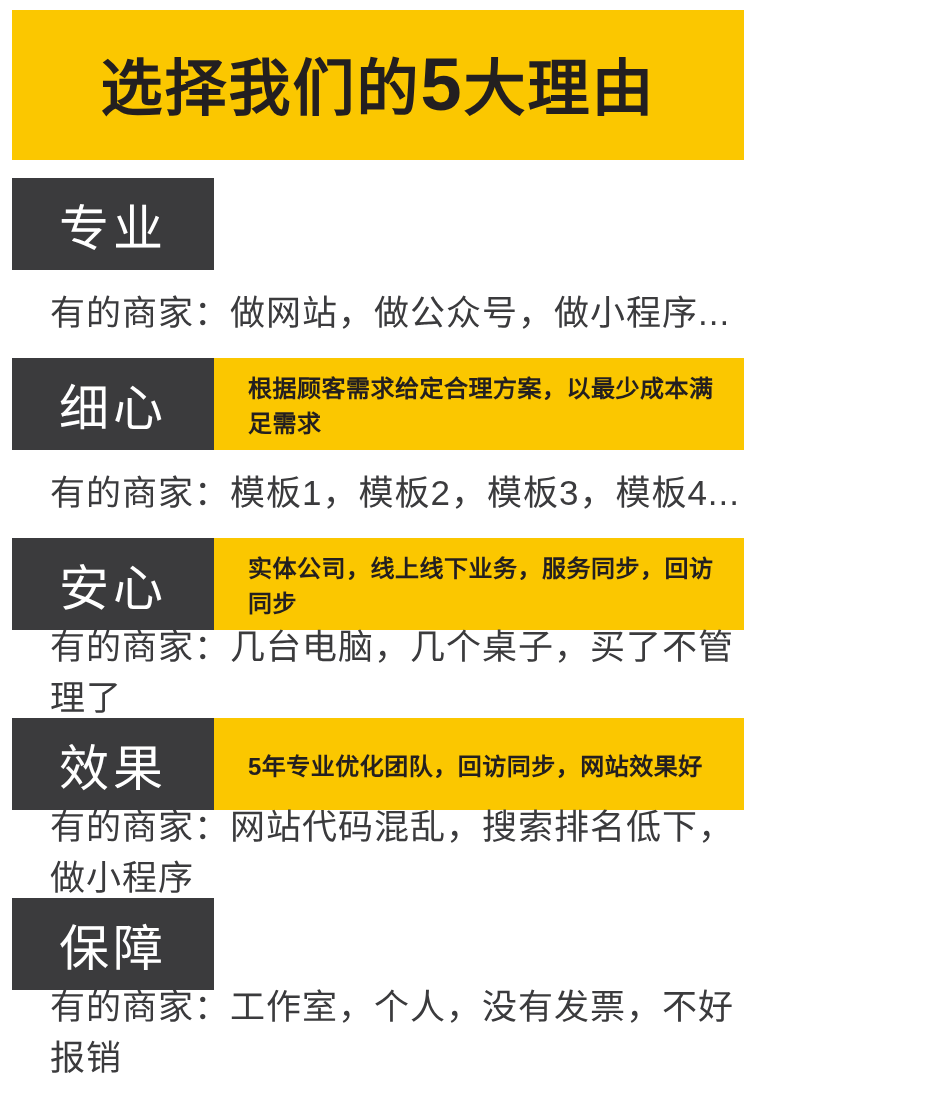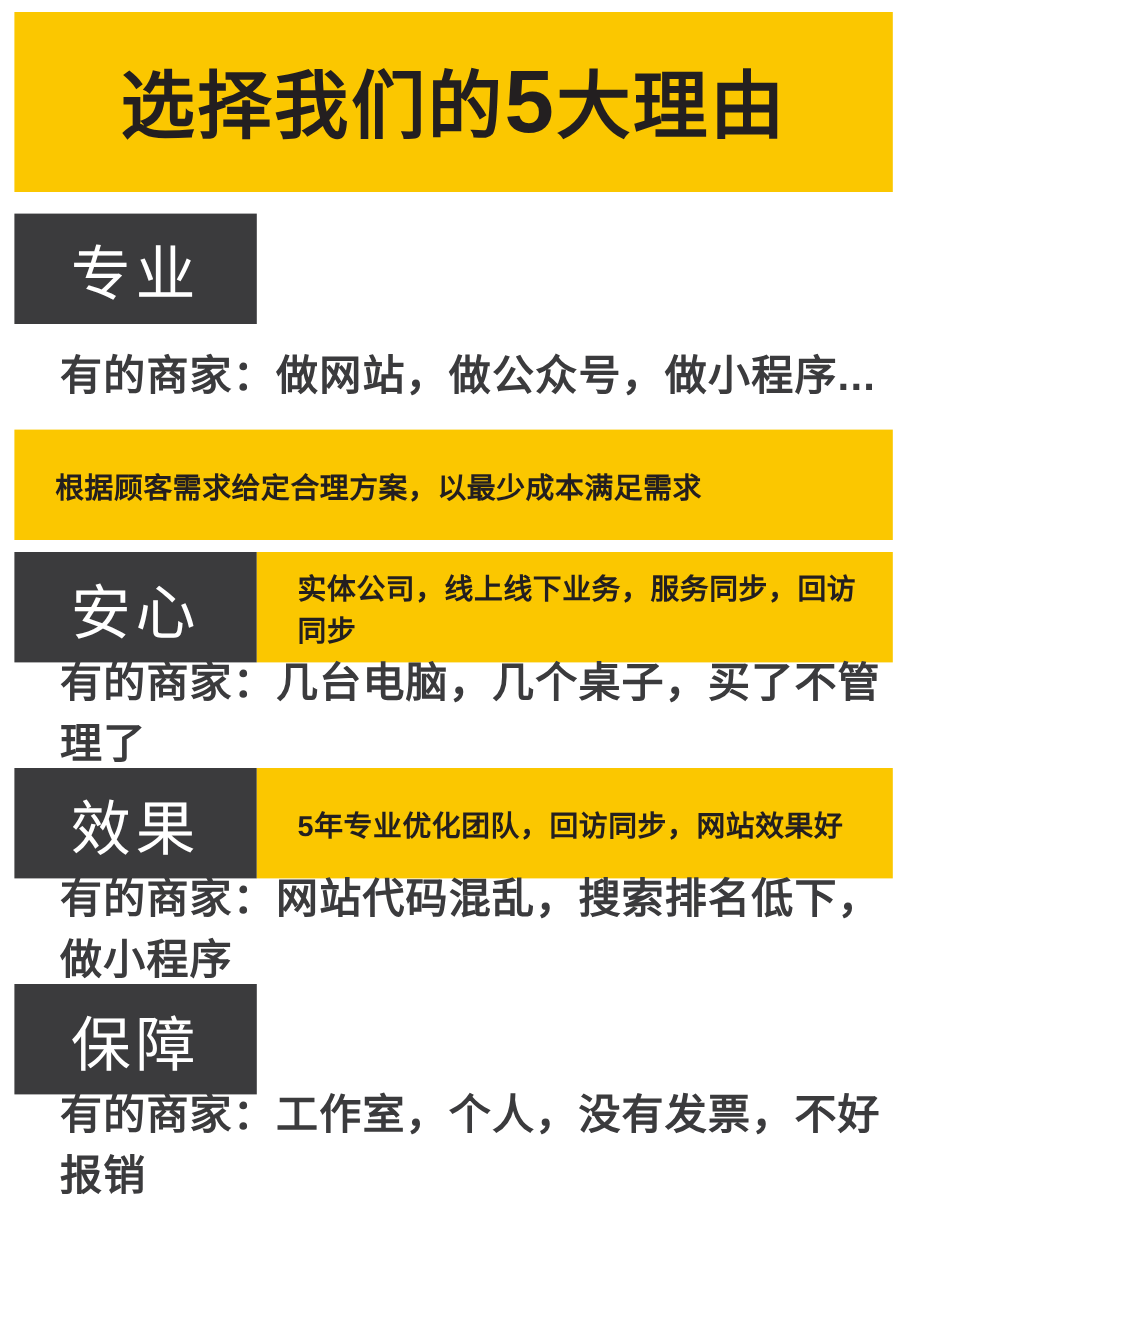--- a/index.html
+++ b/index.html
@@ -90,21 +90,21 @@
     font-size: 24px;
     letter-spacing: 0.5px;
   }
   .reason-contrast {
     height: 78px;
     display: flex;
     align-items: center;
     padding-left: 38px;
     color: #3b3b3d;
     font-size: 35px;
-    font-weight: bold;
+    font-weight: normal;
     letter-spacing: 1px;
     background: #ffffff;
   }
 </style>
 </head>
 <body>
 
 <div class="poster">
 
   <div class="header-banner">
@@ -117,22 +117,24 @@
 
     <div class="reason-block">
       <div class="reason-main">
         <div class="reason-tag">专业</div>
       </div>
       <div class="reason-contrast">有的商家：做网站，做公众号，做小程序...</div>
     </div>
 
     <div class="reason-block">
       <div class="reason-main">
+        <div class="reason-tag">细心</div>
         <div class="reason-desc small">根据顾客需求给定合理方案，以最少成本满足需求</div>
       </div>
+      <div class="reason-contrast">有的商家：模板1，模板2，模板3，模板4...</div>
     </div>
 
     <div class="reason-block">
       <div class="reason-main">
         <div class="reason-tag">安心</div>
         <div class="reason-desc small">实体公司，线上线下业务，服务同步，回访同步</div>
       </div>
       <div class="reason-contrast">有的商家：几台电脑，几个桌子，买了不管理了</div>
     </div>
 

